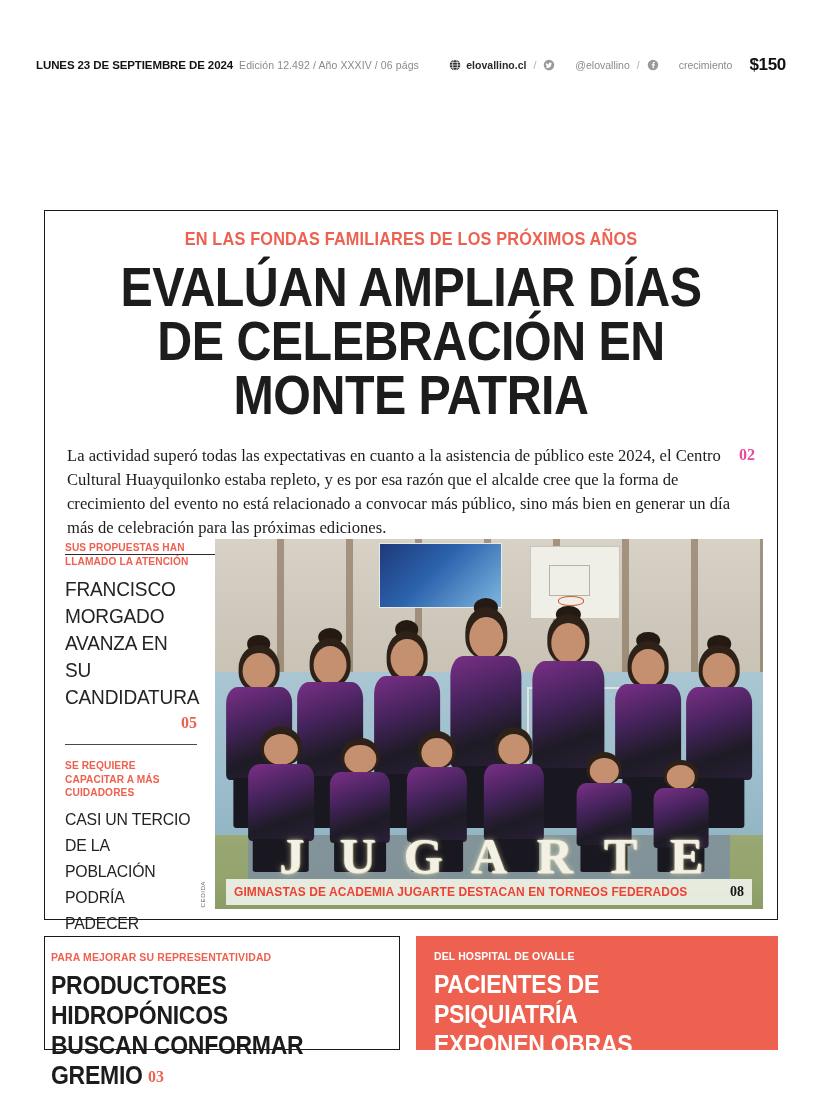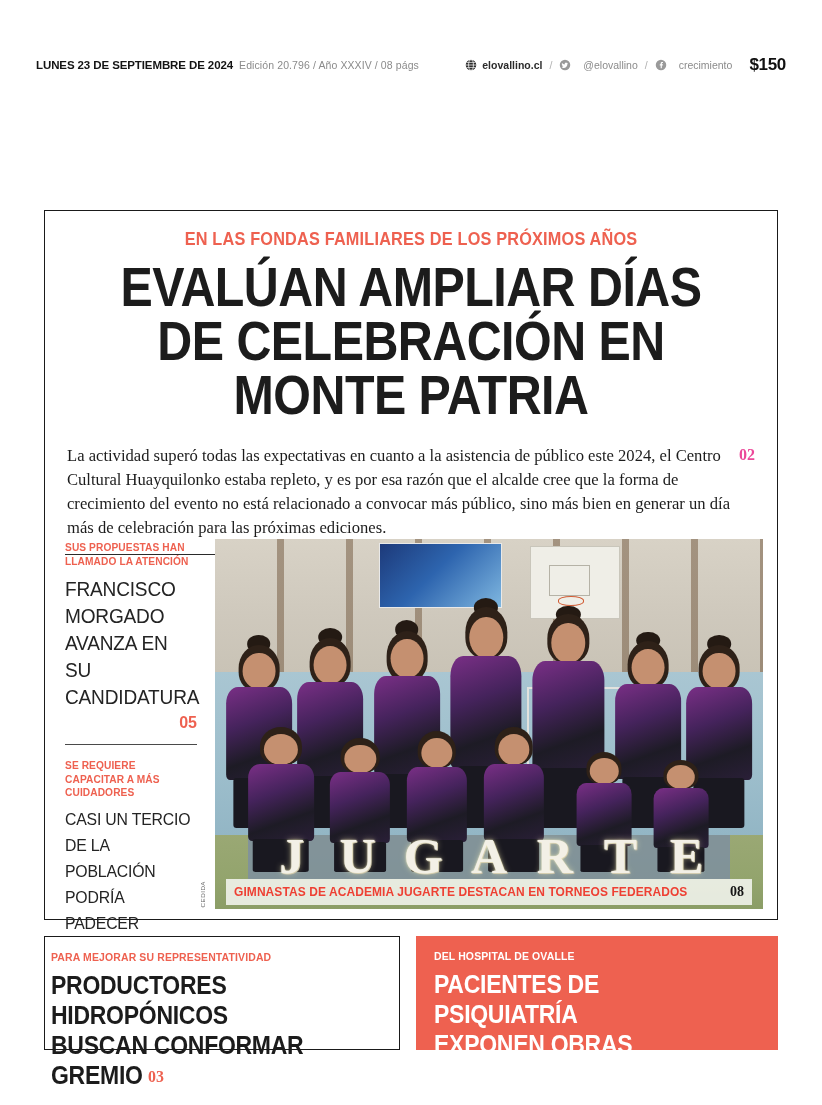--- a/index.html
+++ b/index.html
@@ -66,21 +66,21 @@
     font-weight: bold;
     color: #2b2b2b;
   }
   .sep {
     font-size: 10.5px;
     color: #b0b0b0;
   }
   .social {
     display: flex;
     align-items: center;
-    gap: 12px;
+    gap: 20px;
   }
   .social-handle {
     font-size: 10.5px;
     color: #8b8b8b;
   }
   .ico {
     display: inline-block;
     width: 12px;
     height: 12px;
     line-height: 0;
@@ -208,21 +208,21 @@
     transform-origin: left top;
   }
   .side-title.small {
     font-size: 17px;
     line-height: 26px;
   }
   .side-ref {
     margin-top: 4px;
     text-align: right;
     color: #ee6150;
-    font-family: Liberation Sans, sans-serif;
+    font-family: Liberation Serif, serif;
     font-weight: bold;
     font-size: 16px;
     padding-right: 4px;
   }
   .side-divider {
     margin: 12px 4px 14px 0;
     border-top: 1px solid #4a4a4a;
   }
 
   .photo-wrap {
@@ -450,21 +450,21 @@
   }
 </style>
 </head>
 <body>
 
 <div class="page">
 
   <div class="topbar">
     <div class="topbar-left">
       <span class="issue-date">LUNES 23 DE SEPTIEMBRE DE 2024</span>
-      <span class="issue-meta">Edición 20.796 / Año XXXIV / 08 págs</span>
+      <span class="issue-meta">Edición 12.492 / Año XXXIV / 06 págs</span>
     </div>
     <div class="topbar-right">
       <span class="site-link">
         <span class="ico">
           <svg viewBox="0 0 16 16" width="12" height="12">
             <circle cx="8" cy="8" r="7" fill="#2b2b2b"></circle>
             <ellipse cx="8" cy="8" rx="3.2" ry="7" fill="none" stroke="#ffffff" stroke-width="1"></ellipse>
             <line x1="1" y1="8" x2="15" y2="8" stroke="#ffffff" stroke-width="1"></line>
             <line x1="2" y1="4.6" x2="14" y2="4.6" stroke="#ffffff" stroke-width="0.9"></line>
             <line x1="2" y1="11.4" x2="14" y2="11.4" stroke="#ffffff" stroke-width="0.9"></line>

